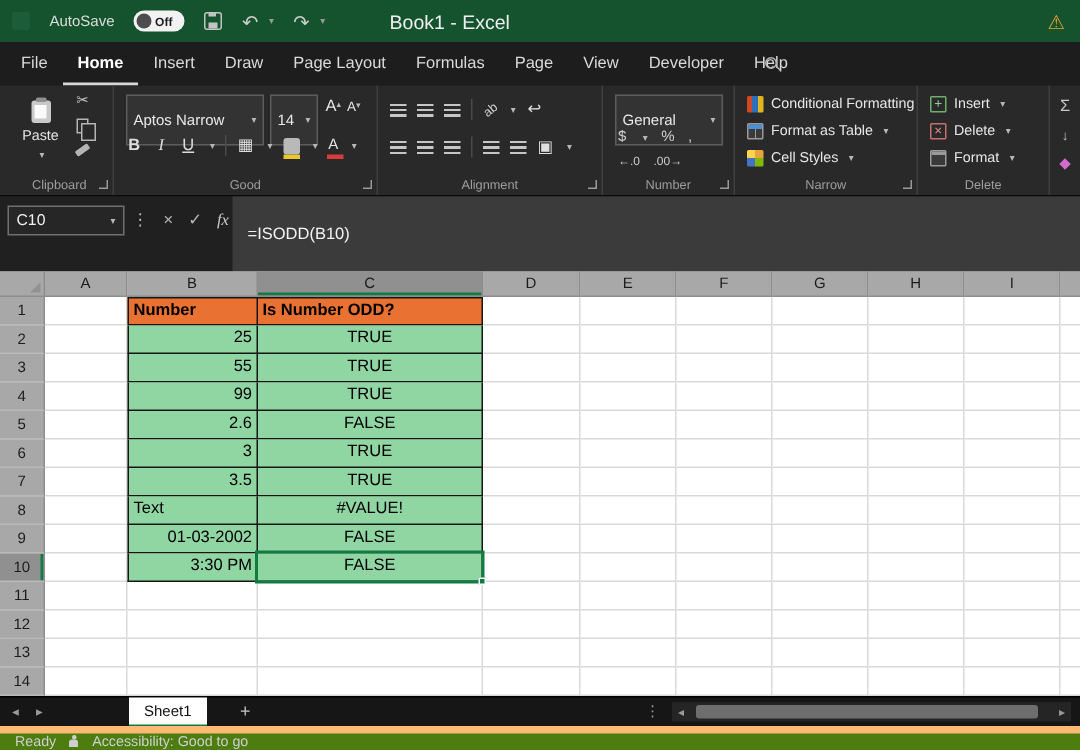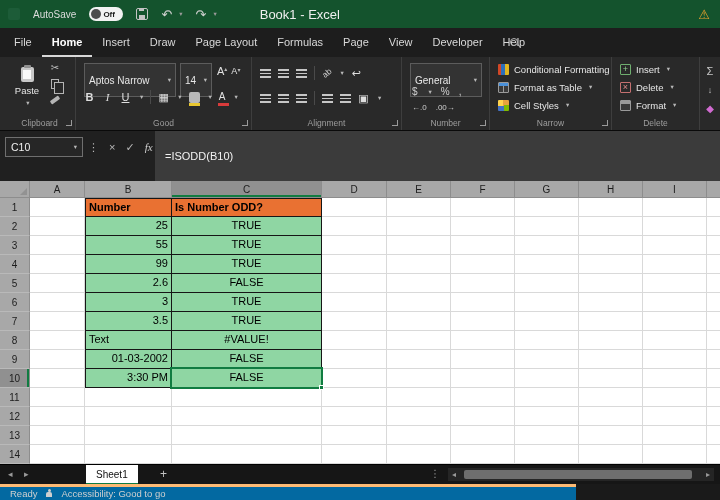--- a/index.html
+++ b/index.html
@@ -148,22 +148,22 @@
                color:#111; font-size:10px; line-height:20px; box-shadow:inset 0 -2px 0 var(--sel,#107C41); }
   .sb-plus { position:absolute; left:160px; top:2px; color:#c4c4c4; font-size:12px; }
   .sb-dots { position:absolute; left:430px; top:3px; color:#9a9a9a; font-size:10px; }
   .hscroll { position:absolute; left:448px; top:3px; width:266px; height:13px; background:#252525;
              display:flex; align-items:center; }
   .hs-arrow { width:12px; text-align:center; color:#9a9a9a; font-size:8px; }
   .hs-track { position:relative; flex:1; height:100%; }
   .hs-thumb { position:absolute; left:4px; top:2px; width:228px; height:9px; background:#6e6e6e; border-radius:2px; }
 
   
-  .statusbar { position:absolute; top:484px; left:0; width:576px; height:16px; background:#0369a1;
-               border-top:3px solid #fdba74; display:flex; align-items:center; gap:8px; padding-left:10px; }
+  .statusbar { position:absolute; top:484px; left:0; width:720px; height:16px; background:#4d7c0f;
+               border-top:5px solid #fdba74; display:flex; align-items:center; gap:8px; padding-left:10px; }
   .st-text { color:#cfcfcf; font-size:9.5px; }
   .person { width:8px; height:10px; position:relative; display:inline-block; }
   .person::before { content:""; position:absolute; top:0; left:2.5px; width:3px; height:3px;
                     border-radius:50%; background:#cfcfcf; }
   .person::after { content:""; position:absolute; top:3.8px; left:1px; width:6px; height:5px;
                    border-radius:2px 2px 0 0; background:#cfcfcf; }
 </style>
 </head>
 <body>
 

